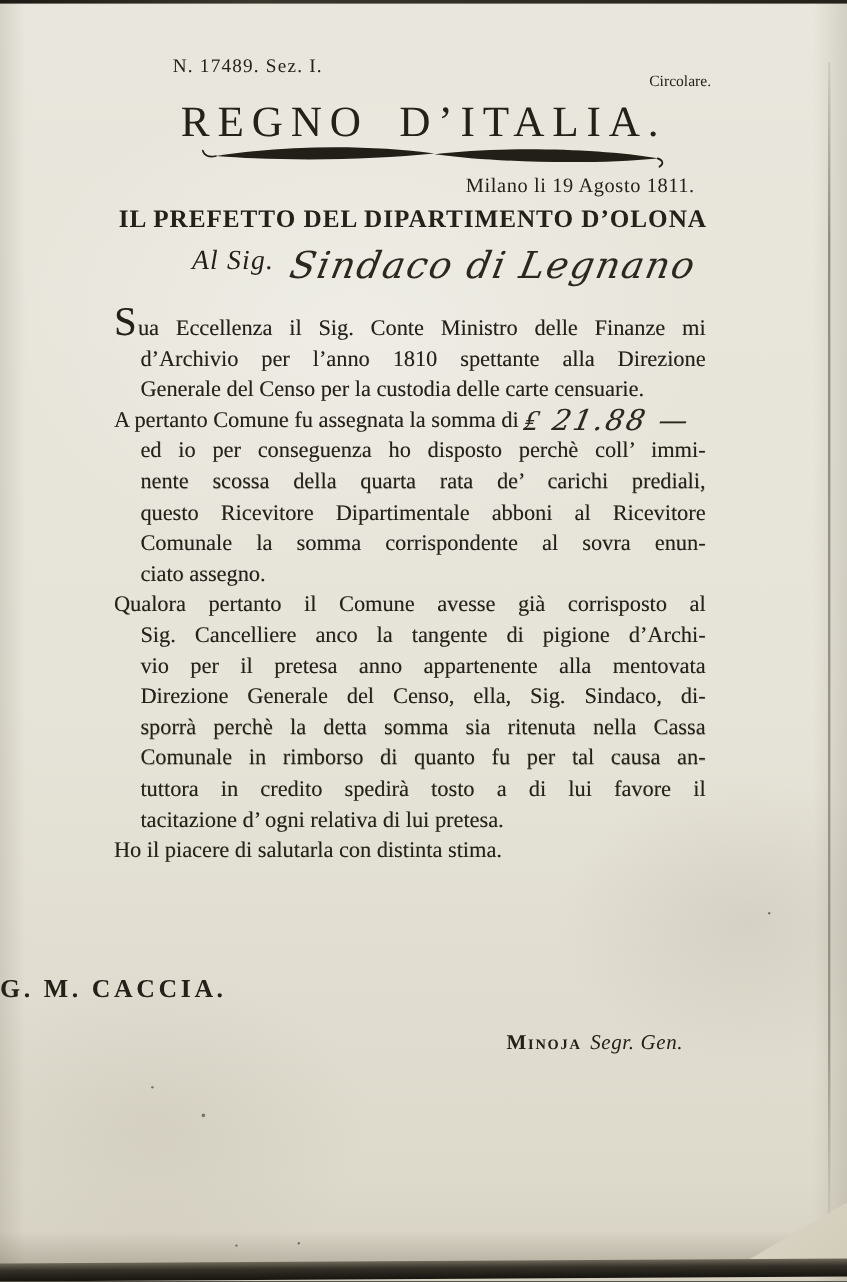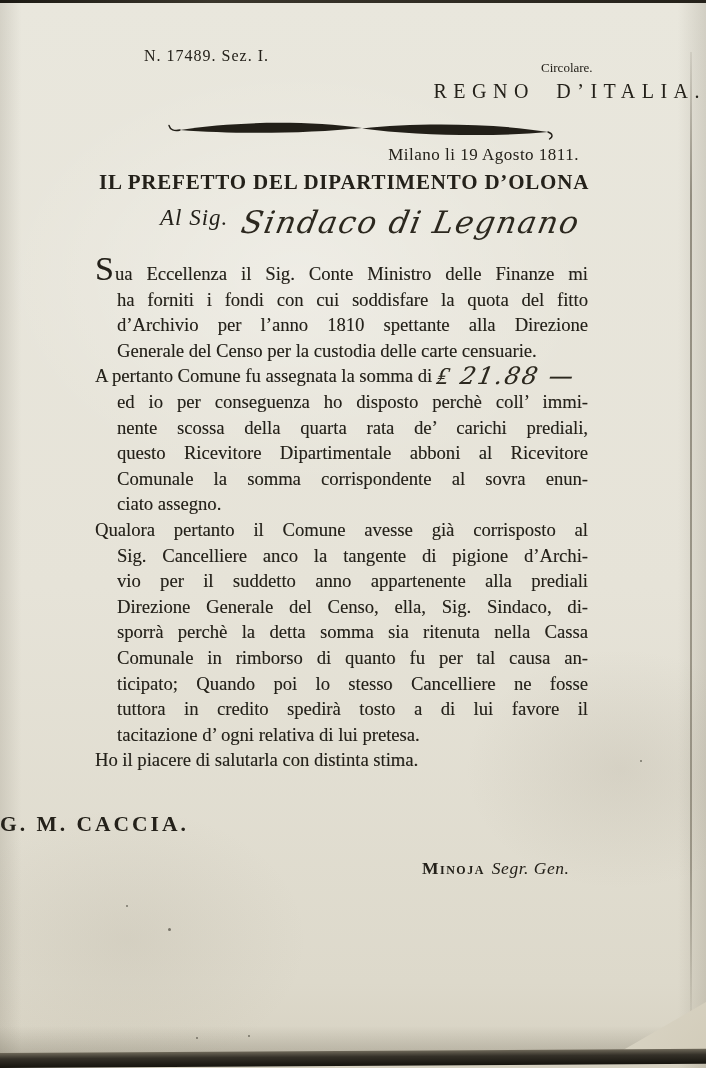--- a/index.html
+++ b/index.html
@@ -16,22 +16,22 @@
   }
   .speck{position:absolute;width:3px;height:3px;border-radius:50%;background:rgba(40,36,28,0.55);}
   .edge-top{position:absolute;left:0;top:0;width:706px;height:3px;background:linear-gradient(90deg,#1c1a14,#3a362c 30%,#24211a);}
   .edge-bottom{position:absolute;left:0;bottom:0;width:710px;height:15px;background:linear-gradient(180deg,#6e6859 0%,#343028 40%,#16140e 100%);transform:rotate(-0.35deg);transform-origin:left bottom;}
   .bottom-shadow{position:absolute;left:0;bottom:12px;width:706px;height:30px;background:linear-gradient(180deg,rgba(90,84,68,0) 0%,rgba(90,84,68,0.28) 100%);}
   .corner-fold{position:absolute;right:0;bottom:8px;width:100px;height:58px;clip-path:polygon(100% 0,100% 100%,0 100%);background:linear-gradient(135deg,rgba(60,55,44,0.45) 0%,#d9d4c4 18%,#d2ccba 100%);}
   .fold-line{position:absolute;left:690px;top:52px;width:2px;height:960px;background:linear-gradient(180deg,rgba(85,78,62,0.10),rgba(85,78,62,0.55) 15%,rgba(85,78,62,0.45) 85%,rgba(85,78,62,0.08));}
 
   .ref-number{position:absolute;left:108px;top:47px;font-size:16px;letter-spacing:1px;margin-left:36px;}
   .circular-label{position:absolute;left:541px;top:60px;font-size:13px;}
-  .kingdom-title{position:absolute;left:0;top:80px;width:706px;margin:0;text-align:right;
-    font-size:20px;font-weight:500;letter-spacing:6.5px;word-spacing:10px;white-space:nowrap;}
+  .kingdom-title{position:absolute;left:0;top:80px;width:706px;margin:0;text-align:center;
+    font-size:36px;font-weight:500;letter-spacing:6.5px;word-spacing:10px;white-space:nowrap;}
   .flourish{position:absolute;left:166px;top:115px;}
   .dateline{position:absolute;right:127px;top:145px;font-size:17px;letter-spacing:0.5px;}
   .issuer{position:absolute;left:99px;top:170px;width:540px;font-size:21px;font-weight:700;letter-spacing:0.8px;white-space:nowrap;}
 
   .salutation{position:absolute;left:160px;top:204px;white-space:nowrap;}
   .sal-printed{font-style:italic;font-size:23px;letter-spacing:1px;vertical-align:8px;}
   .handwritten{
     font-family:"DejaVu Serif","Liberation Serif",serif;font-style:italic;
     display:inline-block;transform:skewX(-11deg);color:#2c281f;letter-spacing:1.5px;
   }
@@ -76,42 +76,40 @@
   <div class="issuer">IL PREFETTO DEL DIPARTIMENTO D’OLONA</div>
 
   <div class="salutation">
     <span class="sal-printed">Al Sig.</span><span class="handwritten sal-hand">Sindaco di Legnano</span>
   </div>
 
   <div class="body-text">
 
     <div>
       <div class="bline"><span class="drop-cap">S</span><span>ua Eccellenza il Sig. Conte Ministro delle Finanze mi</span></div>
-      <div class="bline cont">ha forniti i fondi con cui soddisfare la quota del fitto</div>
       <div class="bline cont">d’Archivio per l’anno 1810 spettante alla Direzione</div>
       <div class="bline cont last">Generale del Censo per la custodia delle carte censuarie.</div>
     </div>
 
     <div>
       <div class="bline lead-line"><span>A pertanto Comune fu assegnata la somma di</span> <span class="handwritten amount">₤ 21.88 —</span></div>
       <div class="bline cont">ed io per conseguenza ho disposto perchè coll’ immi-</div>
       <div class="bline cont">nente scossa della quarta rata de’ carichi prediali,</div>
       <div class="bline cont">questo Ricevitore Dipartimentale abboni al Ricevitore</div>
       <div class="bline cont">Comunale la somma corrispondente al sovra enun-</div>
       <div class="bline cont last">ciato assegno.</div>
     </div>
 
     <div>
       <div class="bline">Qualora pertanto il Comune avesse già corrisposto al</div>
       <div class="bline cont">Sig. Cancelliere anco la tangente di pigione d’Archi-</div>
-      <div class="bline cont">vio per il suddetto anno appartenente alla prediali</div>
+      <div class="bline cont">vio per il pretesa anno appartenente alla mentovata</div>
       <div class="bline cont">Direzione Generale del Censo, ella, Sig. Sindaco, di-</div>
       <div class="bline cont">sporrà perchè la detta somma sia ritenuta nella Cassa</div>
       <div class="bline cont">Comunale in rimborso di quanto fu per tal causa an-</div>
-      <div class="bline cont">ticipato; Quando poi lo stesso Cancelliere ne fosse</div>
       <div class="bline cont">tuttora in credito spedirà tosto a di lui favore il</div>
       <div class="bline cont last">tacitazione d’ ogni relativa di lui pretesa.</div>
     </div>
 
     <div>
       <div class="bline last">Ho il piacere di salutarla con distinta stima.</div>
     </div>
 
   </div>
 

